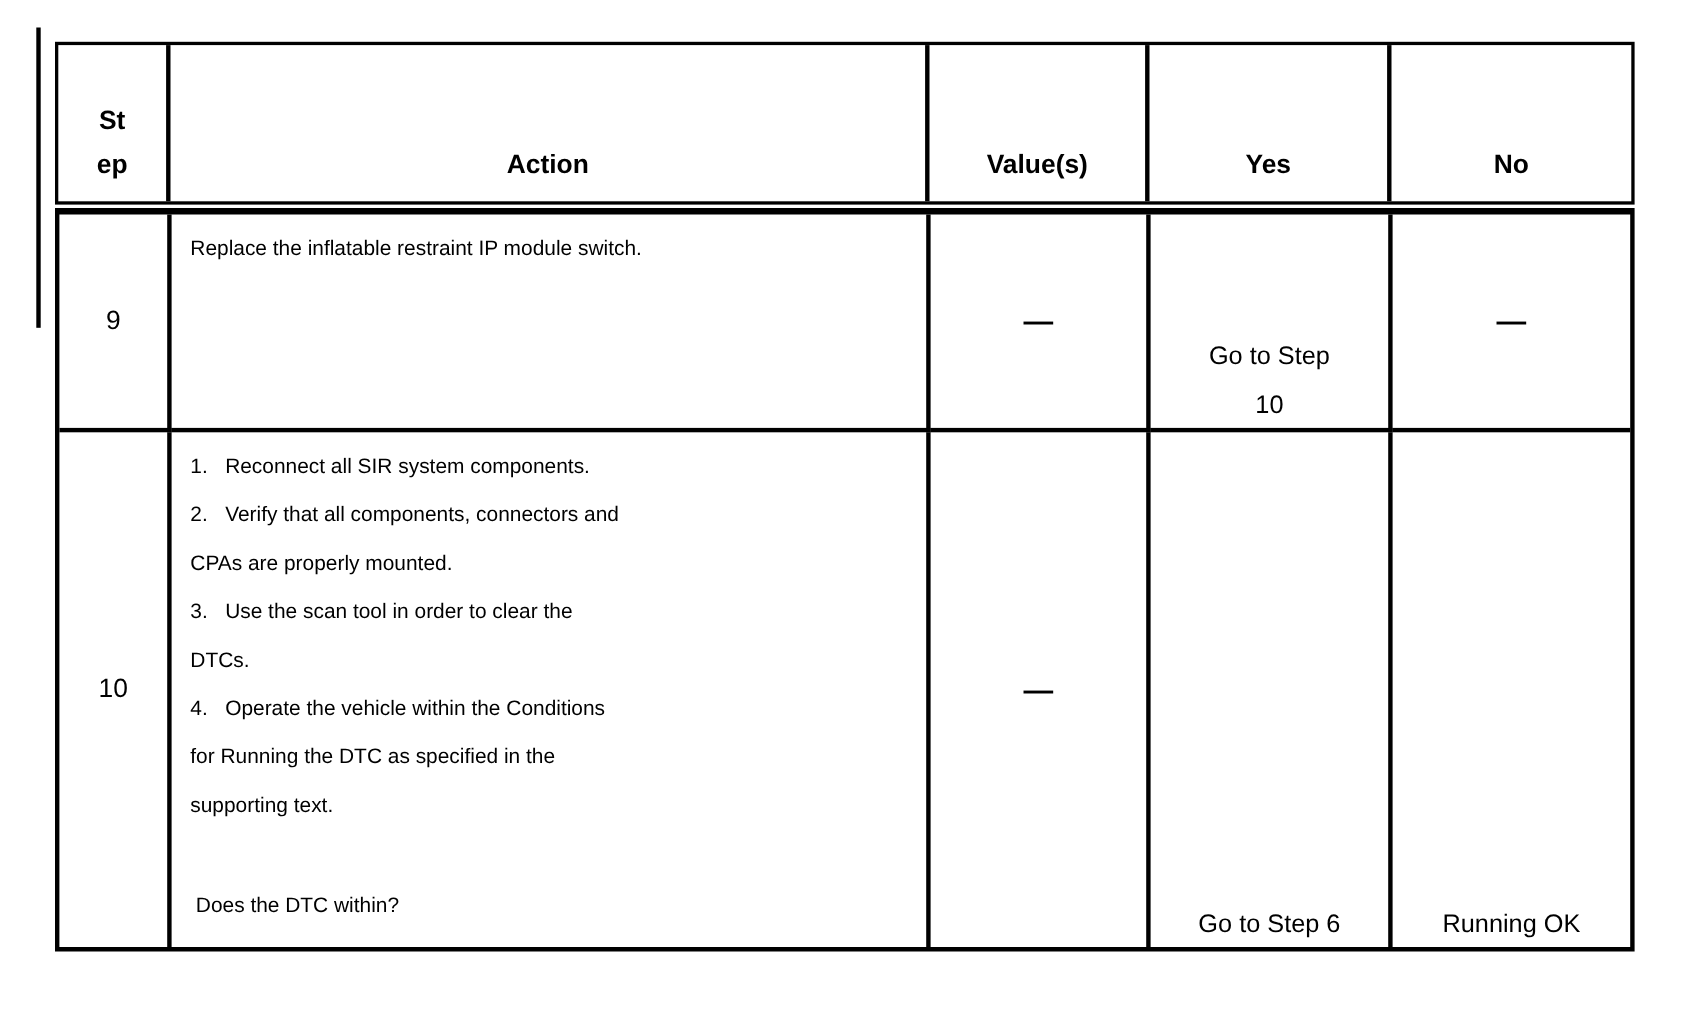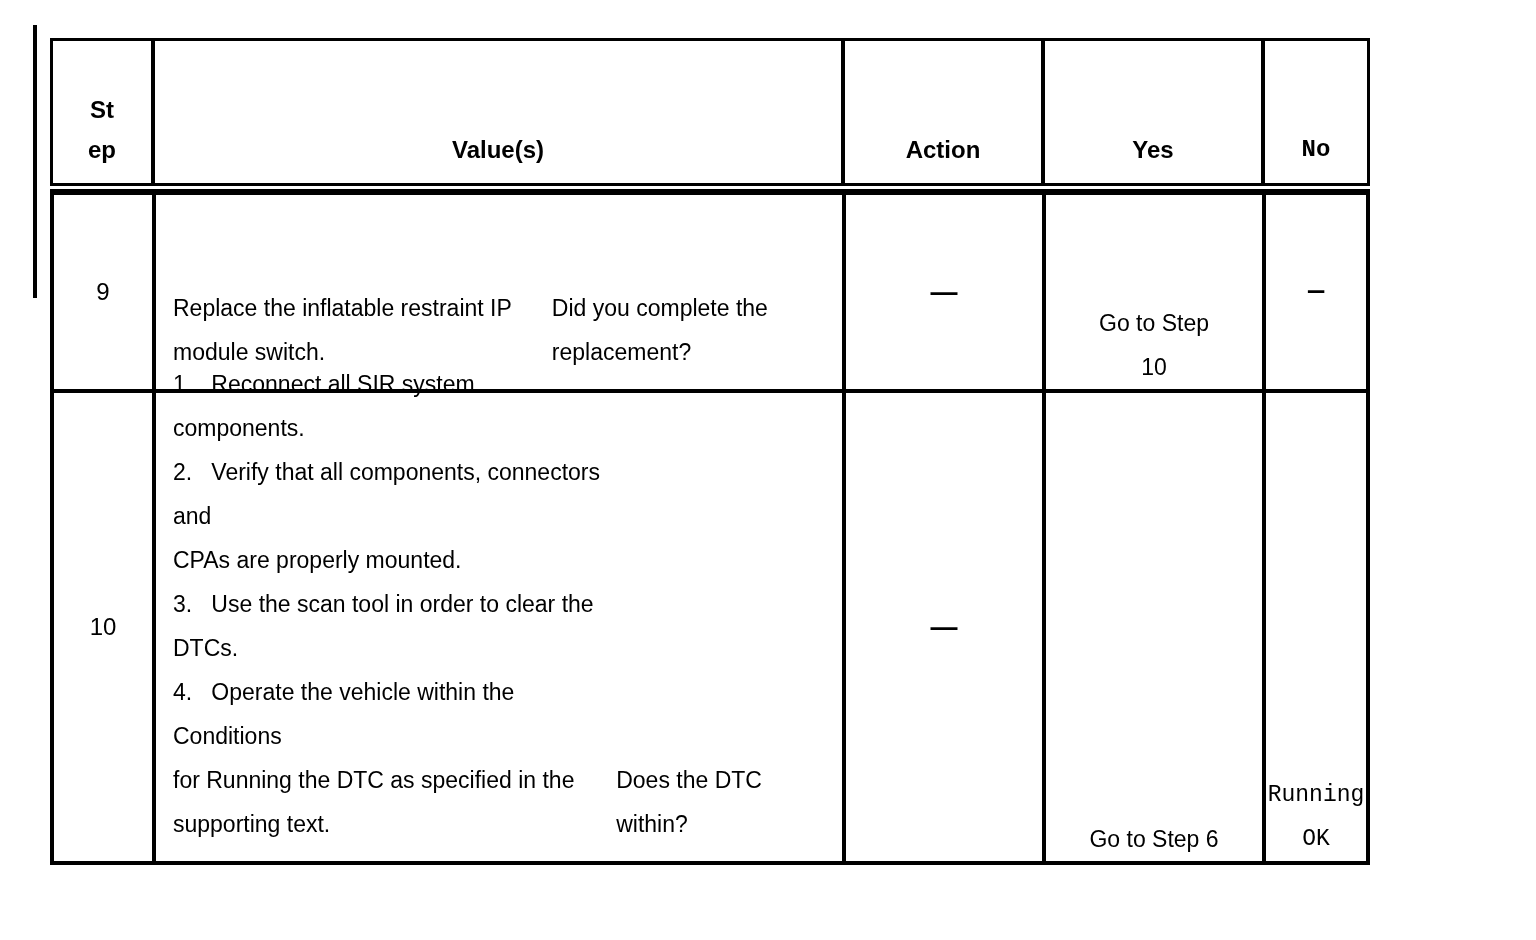--- a/index.html
+++ b/index.html
@@ -13,39 +13,39 @@
   }
   .scan-artifact {
     position: absolute;
     left: 33px; top: 25px;
     width: 4px; height: 273px;
     background: #000;
   }
   .doc-table {
     position: absolute;
     left: 50px; top: 38px;
-    width: 1320px;
+    width: 1436px;
   }
   .grid {
     display: grid;
     grid-template-columns: 102px 690px 200px 220px auto;
     background: #fff;
   }
   .head-grid {
     border: 3px solid #000;
     grid-template-rows: 142px;
   }
   .body-grid {
     margin-top: 3px;
     border: 4px solid #000;
     border-top-width: 6px;
     grid-template-rows: 198px 468px;
   }
   .cell { border-right: 4px solid #000; }
-  .cell.last { border-right: none; font-family: Liberation Mono, monospace; }
+  .cell.last { border-right: none; }
   .row-a { border-bottom: 4px solid #000; }
 
   
   .hcell {
     display: flex;
     align-items: flex-end;
     justify-content: center;
     padding-bottom: 13px;
     font-weight: bold;
     font-size: 24px;
@@ -58,26 +58,25 @@
   .step-cell {
     display: flex;
     align-items: center;
     justify-content: center;
     font-size: 24px;
   }
 
   
   .action-cell {
     display: flex;
-    flex-direction: row;
+    flex-direction: column;
     justify-content: space-between;
     padding: 10px 18px 15px 17px;
-    font-size: 23px;
+    font-size: 19px;
     line-height: 44px;
-    align-items: flex-end;
   }
   .action-main { white-space: pre-wrap; }
   .action-question { white-space: pre-wrap; padding-left: 5px; }
 
   
   .dash-cell {
     display: flex;
     align-items: center;
     justify-content: center;
     font-size: 27px;
@@ -99,32 +98,31 @@
 </head>
 <body>
 
 <div class="scan-artifact"></div>
 
 <div class="doc-table">
 
   <div class="grid head-grid">
     <div class="cell hcell">St
 ep</div>
+    <div class="cell hcell">Action</div>
     <div class="cell hcell">Value(s)</div>
-    <div class="cell hcell">Action</div>
     <div class="cell hcell">Yes</div>
     <div class="cell hcell last">No</div>
   </div>
 
   <div class="grid body-grid">
 
     <div class="cell row-a step-cell">9</div>
     <div class="cell row-a action-cell">
       <div class="action-main">Replace the inflatable restraint IP module switch.</div>
-      <div class="action-question">Did you complete the replacement?</div>
     </div>
     <div class="cell row-a dash-cell">—</div>
     <div class="cell row-a answer-cell">Go to Step
 10</div>
     <div class="cell row-a dash-cell last">—</div>
 
     <div class="cell step-cell">10</div>
     <div class="cell action-cell">
       <div class="action-main">1.   Reconnect all SIR system components.
 2.   Verify that all components, connectors and

